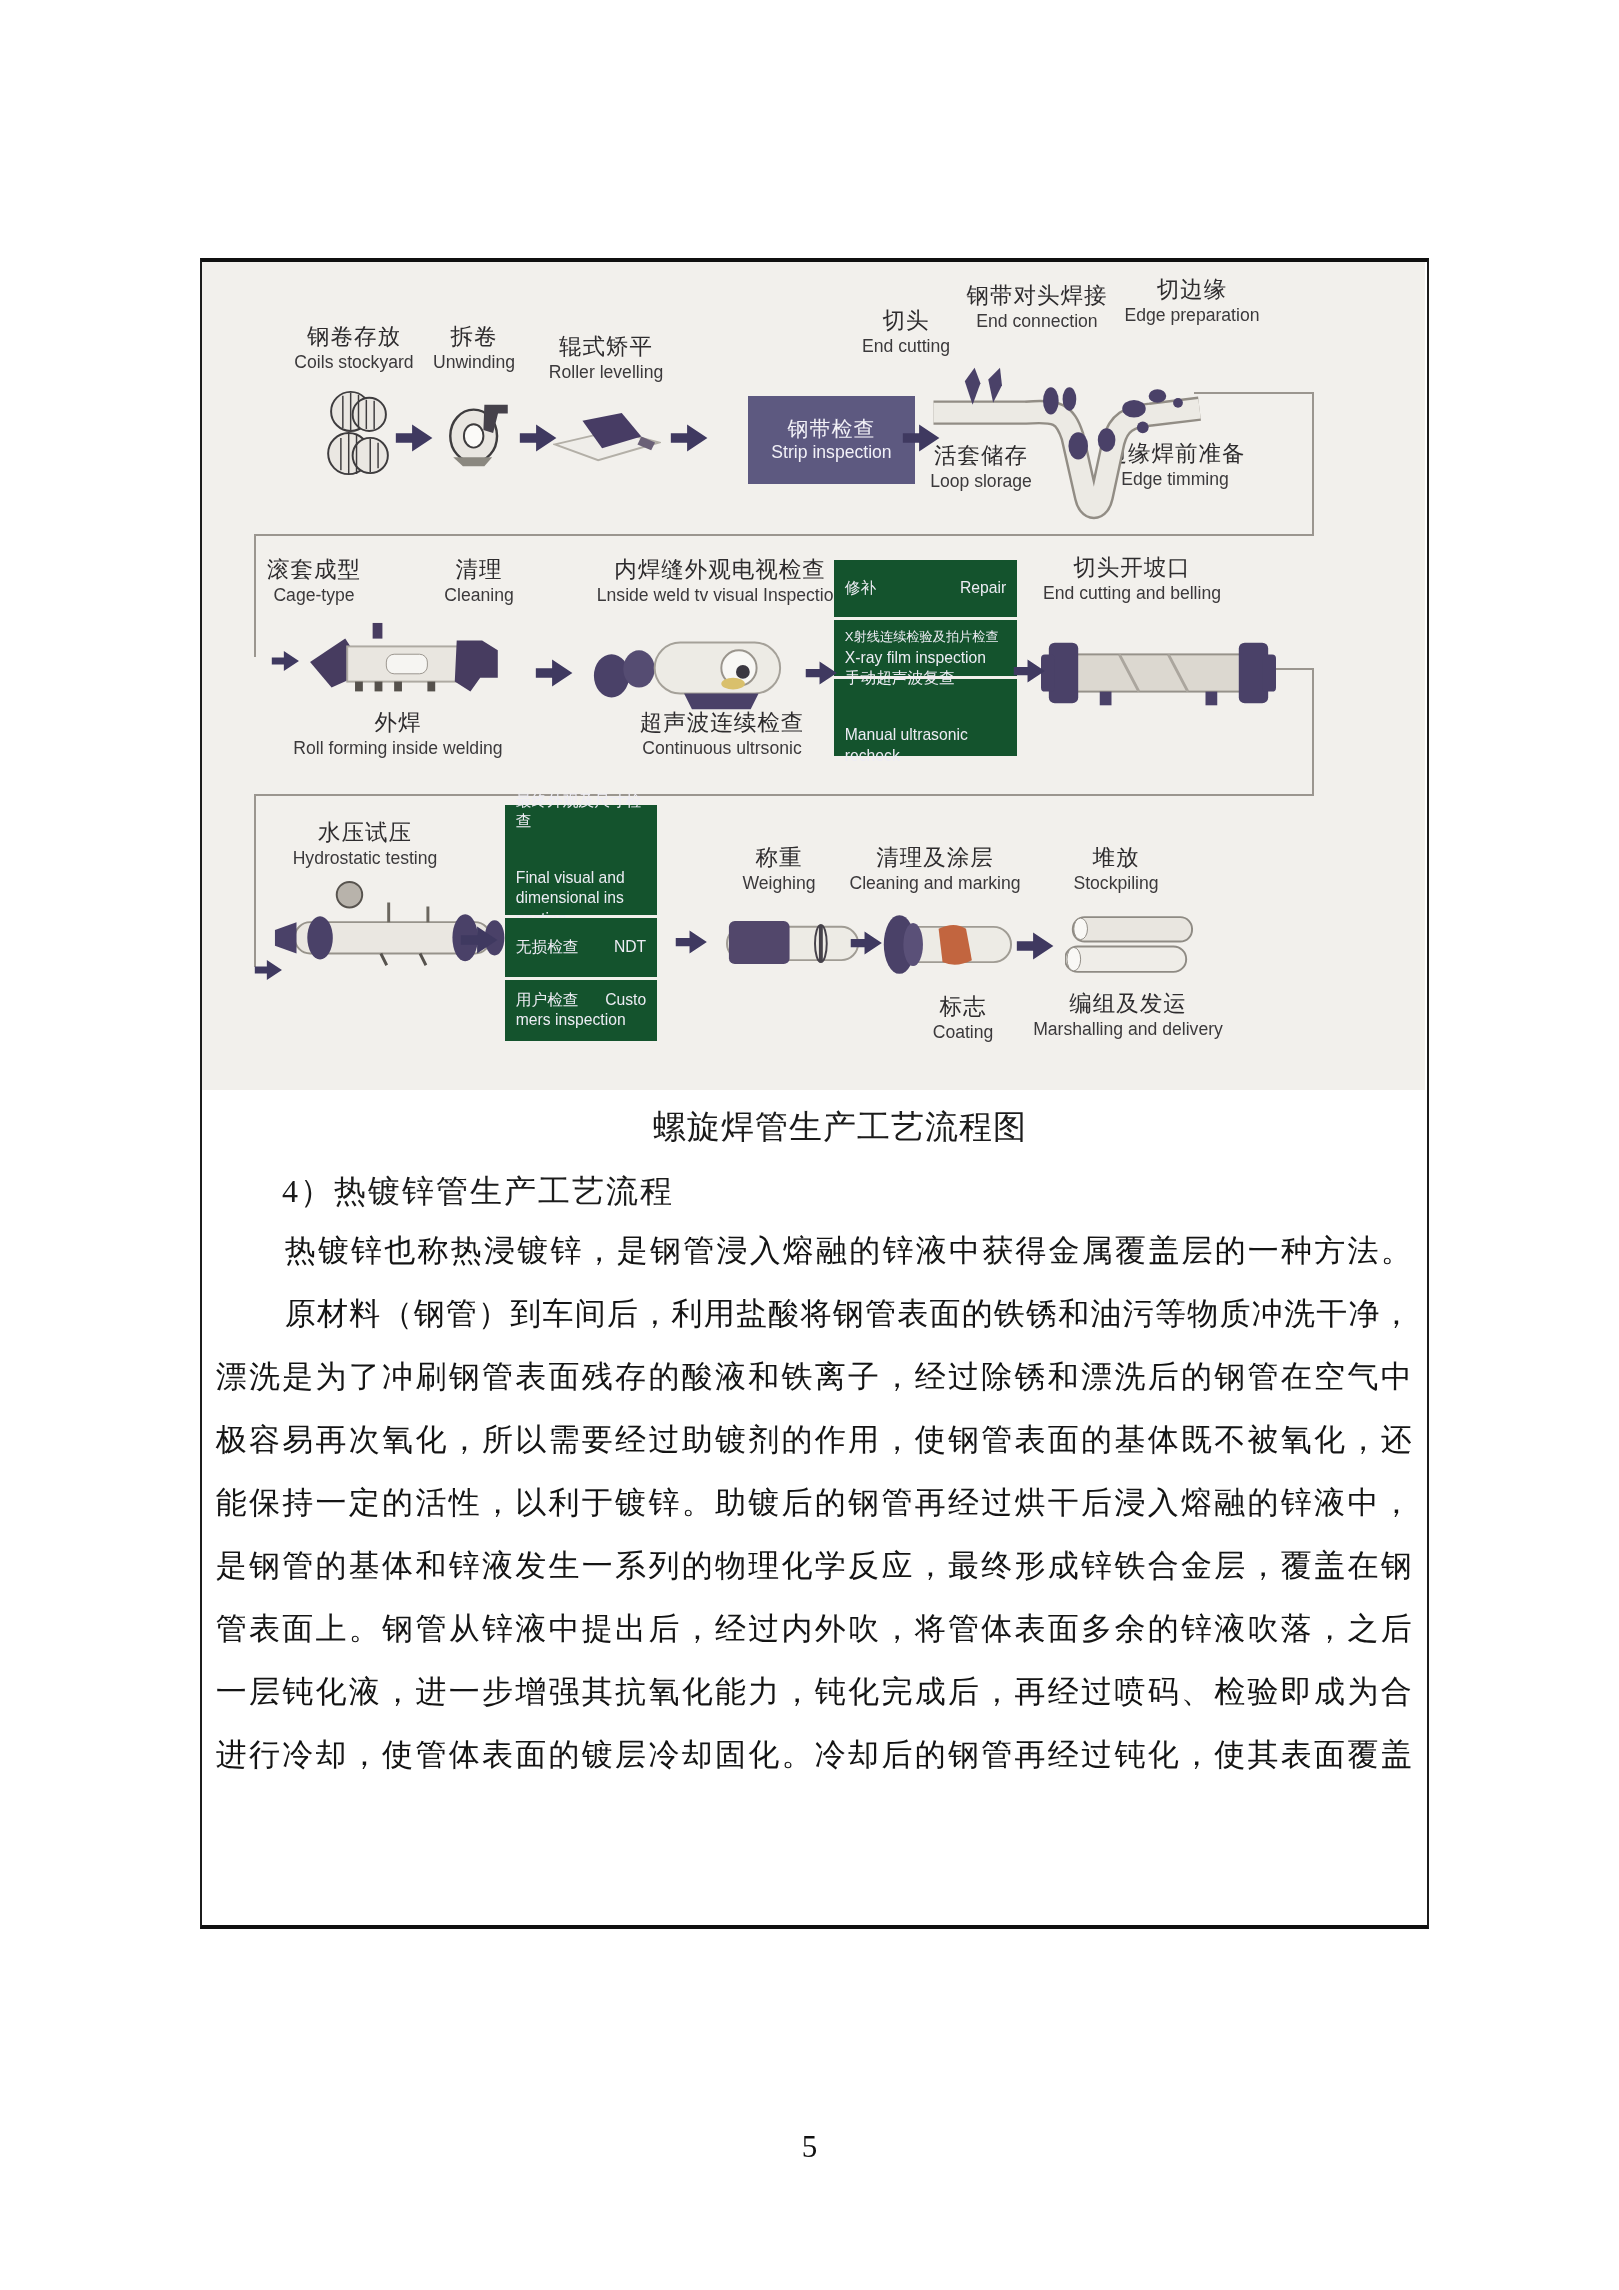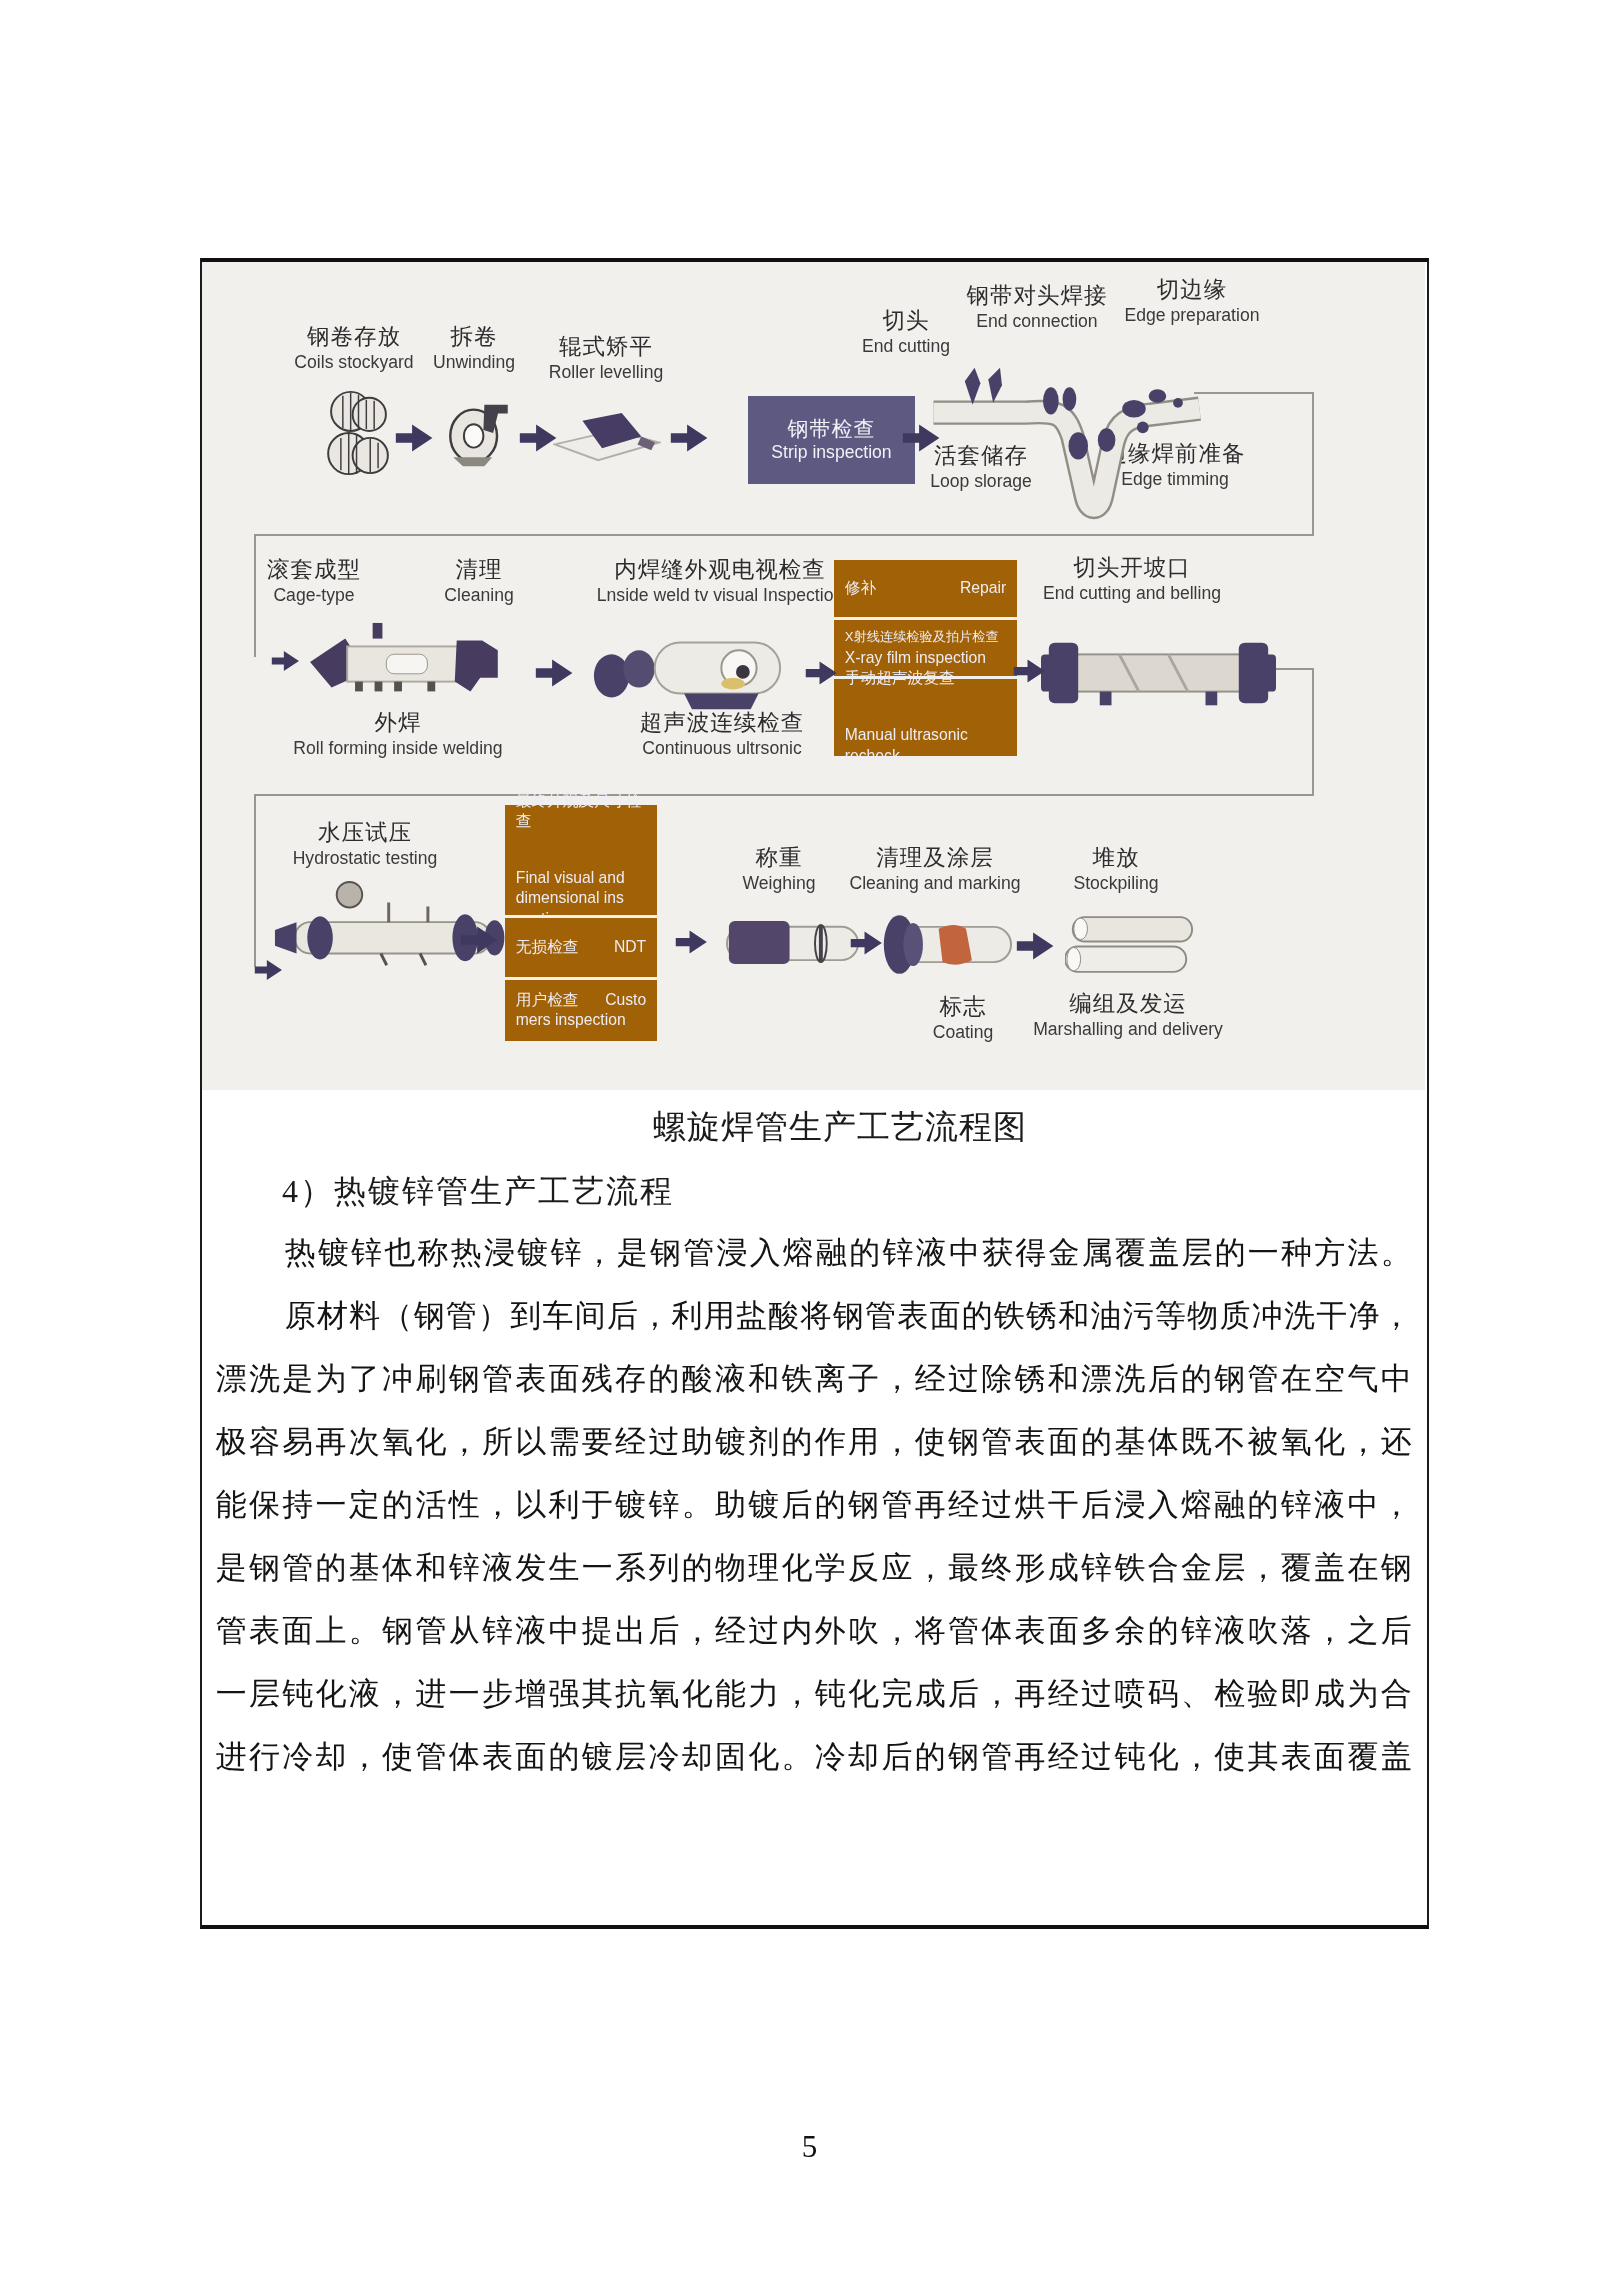--- a/index.html
+++ b/index.html
@@ -19,35 +19,35 @@
   .icon svg{display:block;width:100%;height:100%;}
   .arrow{position:absolute;transform:translate(-50%,-50%);}
   .arrow svg{display:block;}
   .arrow path{fill:#3f3960;}
   .pbox{position:absolute;box-sizing:border-box;background:#5d5980;color:#f2f1f7;
         font-family:"Liberation Sans", sans-serif;display:flex;flex-direction:column;
         align-items:center;justify-content:center;text-align:center;}
   .pbox .zh{font-size:21px;line-height:23.5px;letter-spacing:1px;}
   .pbox .en{font-size:17.6px;line-height:22.5px;}
   .stack{position:absolute;display:flex;flex-direction:column;gap:2.9px;}
-  .cell{box-sizing:border-box;background:#a16207;color:#edecf4;
+  .cell{box-sizing:border-box;background:#14532d;color:#edecf4;
         font-family:"Liberation Sans", sans-serif;padding:5.9px 10.8px;
         display:flex;flex-direction:column;justify-content:center;text-align:left;}
   .cell .ln{font-size:15.7px;line-height:20.6px;}
   .cell .tight{font-size:13.2px;letter-spacing:0;}
   .cell .pre{white-space:pre-line;margin-top:36px;}
   .cell .rowflex{display:flex;justify-content:space-between;align-items:center;}
   .cline{position:absolute;background:#9b968f;}
   
   .caption{position:absolute;left:0;width:100%;top:843px;text-align:center;
            font-size:33px;letter-spacing:1px;color:#1b1b1b;padding-left:51px;box-sizing:border-box;}
   .heading{position:absolute;left:80px;top:908px;font-size:32px;letter-spacing:2px;color:#1b1b1b;}
   .bodytext{position:absolute;left:13.7px;top:970px;width:1197px;font-size:31px;color:#141414;}
   .bline{height:63px;line-height:41px;letter-spacing:1px;}
-  .j{text-align:justify;text-align-last:justify;}
+  .j{text-align:justify;text-align-last:justify;font-family:Liberation Mono, monospace;}
   .ind{text-indent:69px;}
   .pagenum{position:absolute;left:0;width:100%;top:2129px;text-align:center;
            font-size:31px;color:#111;}
 </style>
 </head>
 <body>
 
 <div class="page">
   <div class="content-box">
 

